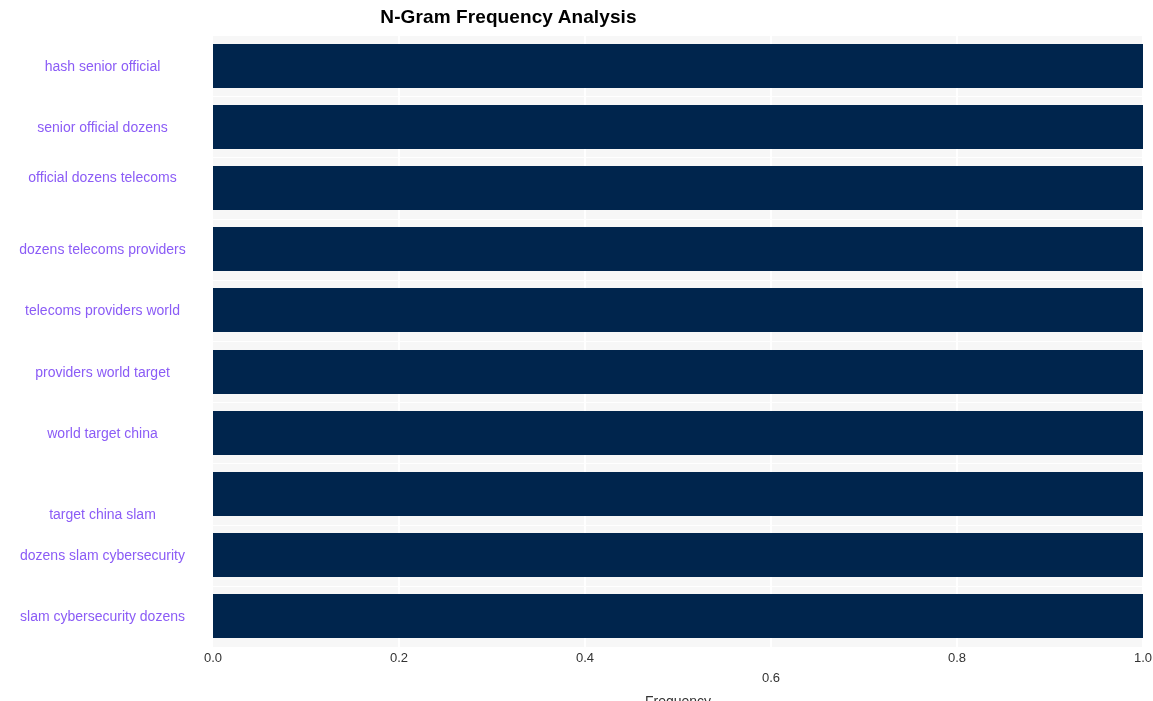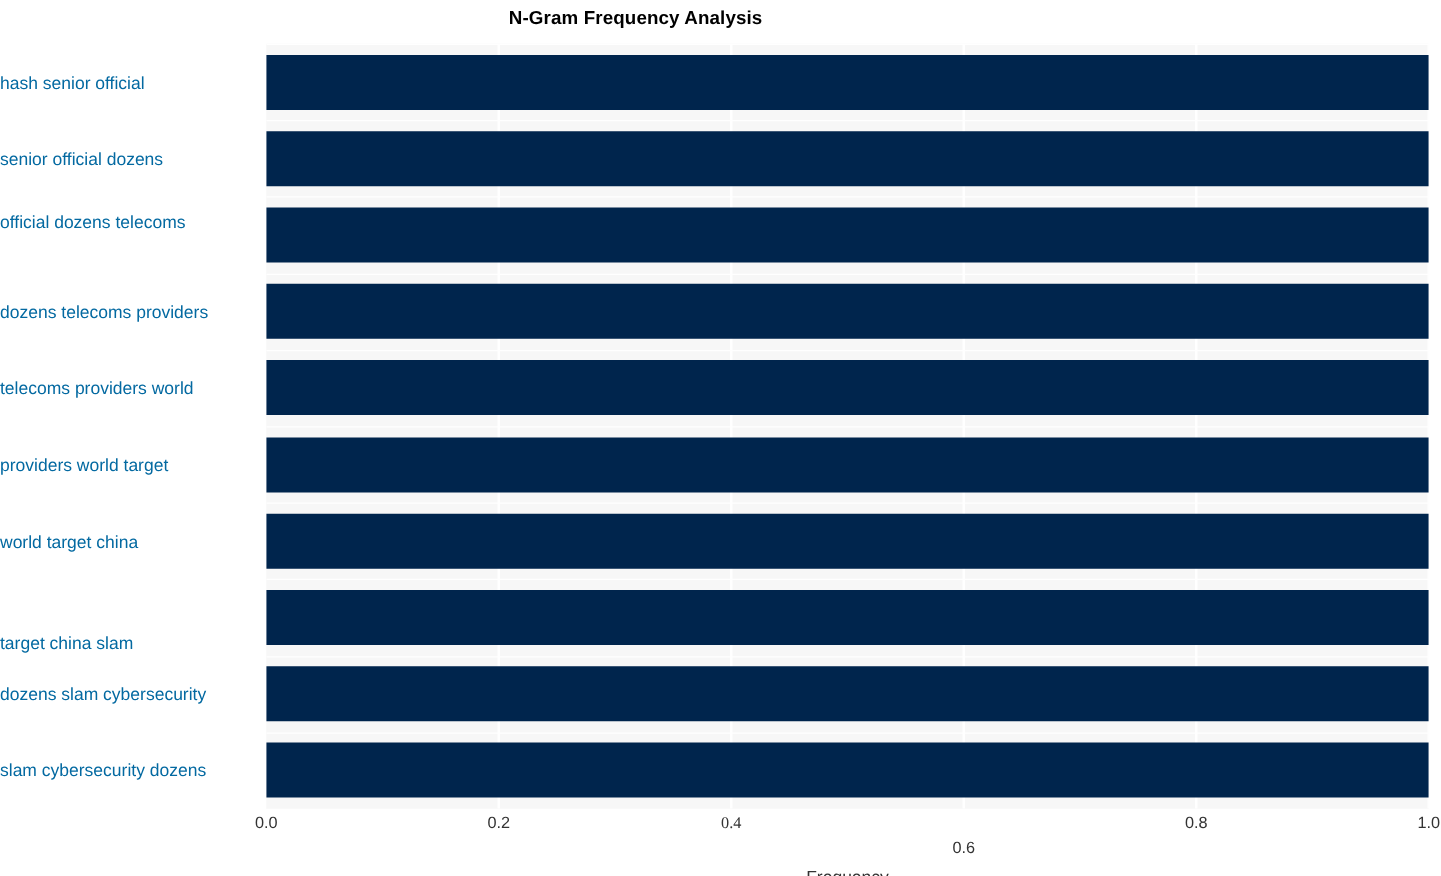--- a/index.html
+++ b/index.html
@@ -23,21 +23,21 @@
     background: #ffffff;
   }
 
   
   .chart-title {
     position: absolute;
     left: 0;
     top: 6px;
     width: 1017px;
     text-align: center;
-    font-size: 15px;
+    font-size: 19px;
     font-weight: bold;
     color: #000000;
     letter-spacing: 0.1px;
   }
 
   
   .plot-area {
     position: absolute;
     left: 213px;
     top: 35px;
@@ -80,23 +80,23 @@
     position: absolute;
     left: 0;
     top: 35px;
     width: 205px;
     height: 612px;
   }
   .ytick-label {
     position: absolute;
     right: 0;
     width: 205px;
-    text-align: left;
+    text-align: center;
     font-size: 14px;
-    color: #0369a1;
+    color: #8b5cf6;
     white-space: nowrap;
     transform: translateY(-50%);
   }
 
   
   .xlabels-layer {
     position: absolute;
     left: 213px;
     top: 650px;
     width: 930px;
@@ -172,21 +172,21 @@
       <div class="ytick-label" style="top: 336.6px;">providers world target</div>
       <div class="ytick-label" style="top: 397.8px;">world target china</div>
       <div class="ytick-label" style="top: 459px; margin-top: 20px;">target china slam</div>
       <div class="ytick-label" style="top: 520.2px;">dozens slam cybersecurity</div>
       <div class="ytick-label" style="top: 581.4px;">slam cybersecurity dozens</div>
     </div>
 
   <div class="xlabels-layer">
       <div class="xtick-label" style="left: 0px;">0.0</div>
       <div class="xtick-label" style="left: 186px;">0.2</div>
-      <div class="xtick-label" style="left: 372px; font-family: Liberation Serif, serif;">0.4</div>
+      <div class="xtick-label" style="left: 372px;">0.4</div>
       <div class="xtick-label" style="left: 558px; margin-top: 20px;">0.6</div>
       <div class="xtick-label" style="left: 744px;">0.8</div>
       <div class="xtick-label" style="left: 930px;">1.0</div>
     </div>
 
   <div class="xaxis-title">Frequency</div>
 
 </div>
 
 </body></html>

